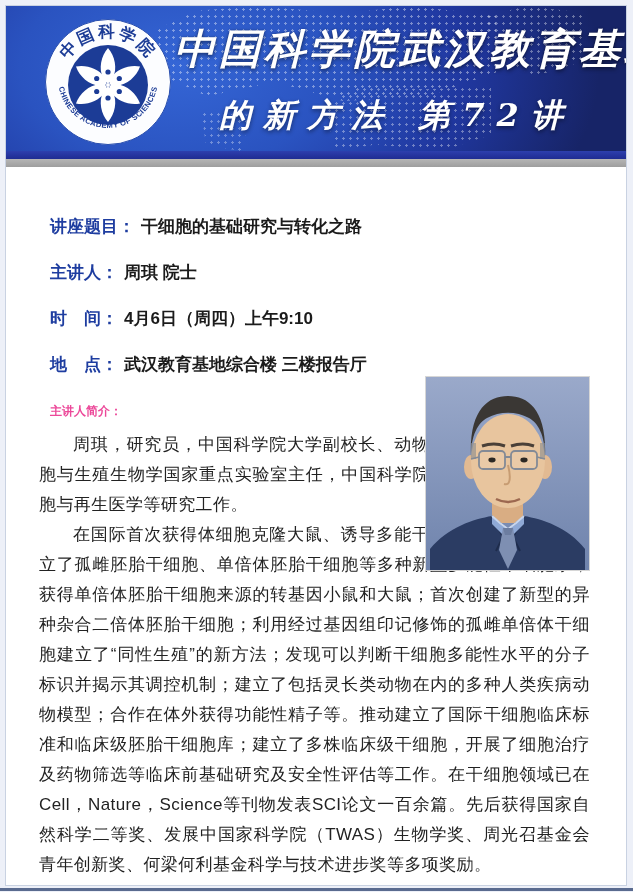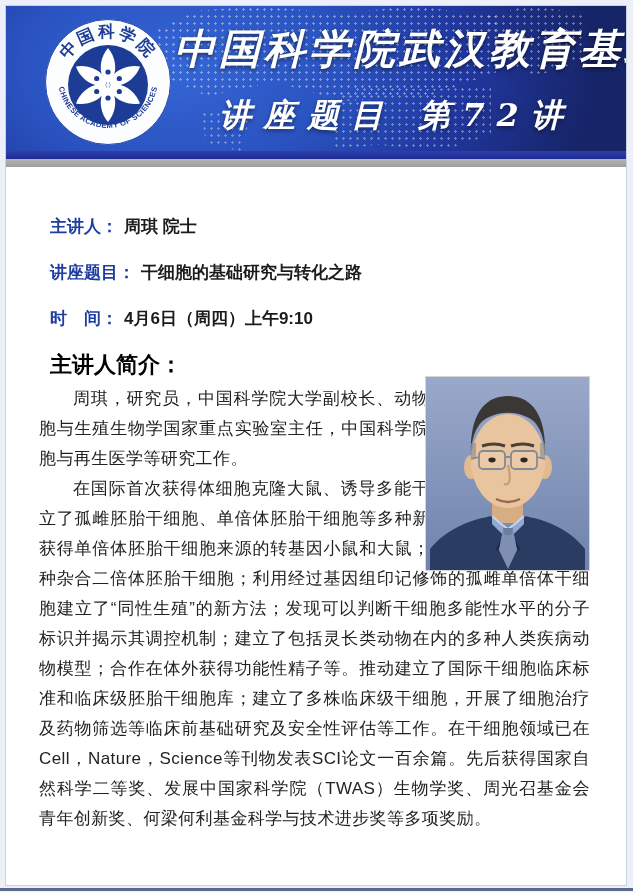--- a/index.html
+++ b/index.html
@@ -59,21 +59,21 @@
     white-space: nowrap;
   }
   .strip-blue { height: 8px; background: linear-gradient(#2d3fae, #1f2c92); }
   .strip-gray { height: 8px; background: linear-gradient(#b5b5b5, #9e9e9e); }
   
   .content { position: relative; padding: 49px 36px 0 33px; }
   .info-rows { width: 395px; padding-left: 11px; }
   .info-row { margin-bottom: 24px; line-height: 22px; white-space: nowrap; }
   .info-label { color: #1e3da0; font-weight: bold; font-size: 17px; }
   .info-value { color: #1b1b1b; font-weight: bold; font-size: 17px; padding-left: 6px; }
-  .bio-heading { color: #000000; font-weight: bold; font-size: 22px; line-height: 22px; margin-bottom: 2px; padding-left: 11px; }
+  .bio-heading { color: #ec4899; font-weight: bold; font-size: 12px; line-height: 22px; margin-bottom: 2px; padding-left: 11px; }
   .photo-frame {
     position: absolute;
     left: 419px; top: 209px;
     width: 165px; height: 195px;
     border: 1px solid #d6d6d6;
     background: #8796b8;
   }
   .photo-frame svg { display:block; width:100%; height:100%; }
   .bio p {
     font-size: 17px;
@@ -135,38 +135,41 @@
           <textPath href="#arcTop" startOffset="50%" text-anchor="middle">中国科学院</textPath>
         </text>
         <text font-family="'Liberation Sans','DejaVu Sans',sans-serif" font-size="7.6" font-weight="bold" fill="#1c3c96" letter-spacing="0.4">
           <textPath href="#arcBot" startOffset="50%" text-anchor="middle">CHINESE ACADEMY OF SCIENCES</textPath>
         </text>
       </svg>
     </div>
 
     <div class="banner-text">
       <div class="banner-title">中国科学院武汉教育基地</div>
-      <div class="banner-subtitle">讲座题目 第72讲</div>
+      <div class="banner-subtitle">的新方法 第72讲</div>
     </div>
   </header>
 
   <div class="strip-blue"></div>
   <div class="strip-gray"></div>
 
   <main class="content">
 
     <div class="info-rows">
       <div class="info-row">
+        <span class="info-label">讲座题目：</span><span class="info-value">干细胞的基础研究与转化之路</span>
+      </div>
+      <div class="info-row">
         <span class="info-label">主讲人：</span><span class="info-value">周琪 院士</span>
       </div>
       <div class="info-row">
-        <span class="info-label">讲座题目：</span><span class="info-value">干细胞的基础研究与转化之路</span>
-      </div>
-      <div class="info-row">
         <span class="info-label">时　间：</span><span class="info-value">4月6日（周四）上午9:10</span>
+      </div>
+      <div class="info-row">
+        <span class="info-label">地　点：</span><span class="info-value">武汉教育基地综合楼 三楼报告厅</span>
       </div>
     </div>
 
     <div class="bio-heading">主讲人简介：</div>
 
     <div class="bio">
       <p>周琪，研究员，中国科学院大学副校长、动物研究所副所长、干细胞与生殖生物学国家重点实验室主任，中国科学院院士，主要从事干细胞与再生医学等研究工作。</p>
       <p>在国际首次获得体细胞克隆大鼠、诱导多能干细胞来源的小鼠；建立了孤雌胚胎干细胞、单倍体胚胎干细胞等多种新型多能性干细胞系，获得单倍体胚胎干细胞来源的转基因小鼠和大鼠；首次创建了新型的异种杂合二倍体胚胎干细胞；利用经过基因组印记修饰的孤雌单倍体干细胞建立了“同性生殖”的新方法；发现可以判断干细胞多能性水平的分子标识并揭示其调控机制；建立了包括灵长类动物在内的多种人类疾病动物模型；合作在体外获得功能性精子等。推动建立了国际干细胞临床标准和临床级胚胎干细胞库；建立了多株临床级干细胞，开展了细胞治疗及药物筛选等临床前基础研究及安全性评估等工作。在干细胞领域已在Cell，Nature，Science等刊物发表SCI论文一百余篇。先后获得国家自然科学二等奖、发展中国家科学院（TWAS）生物学奖、周光召基金会青年创新奖、何梁何利基金科学与技术进步奖等多项奖励。</p>
     </div>
 

